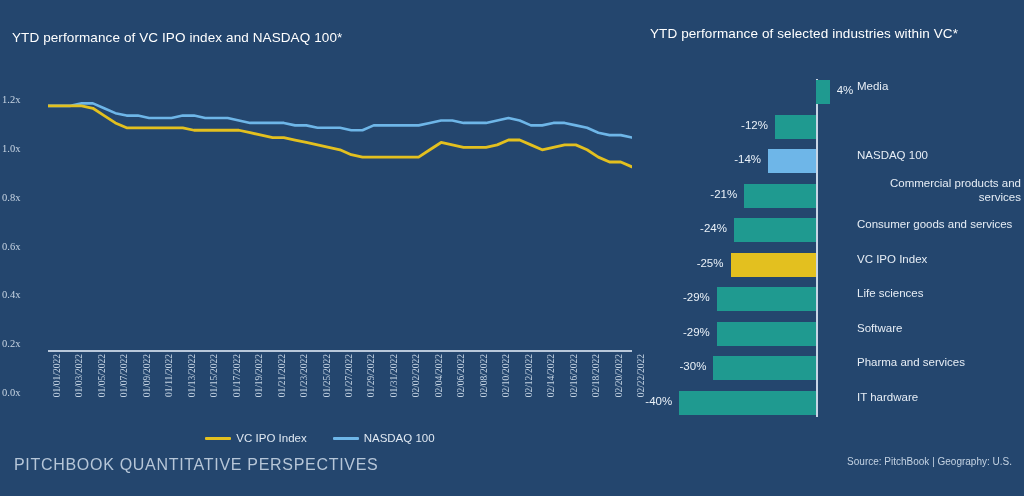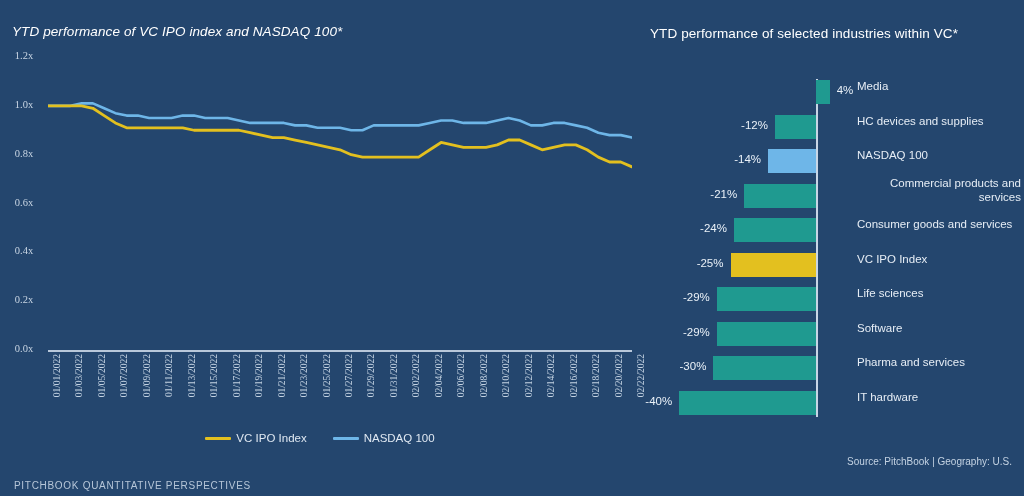--- a/index.html
+++ b/index.html
@@ -23,41 +23,42 @@
   #left-panel { left: 0; width: 640px; }
   #right-panel { left: 640px; width: 384px; }
 
   .chart-title {
     position: absolute;
     font-size: 13.5px;
     color: #ffffff;
     letter-spacing: 0.1px;
     white-space: nowrap;
   }
-  #left-title { left: 12px; top: 24px; font-style: italic; }
+  #left-title { left: 12px; top: 30px; }
   #right-title { left: 10px; top: 26px; }
 
   
   #line-plot {
     position: absolute;
     left: 48px;
     top: 57px;
     width: 584px;
     height: 293px;
   }
   #line-svg { display: block; width: 584px; height: 293px; }
 
   .ytick {
     position: absolute;
     right: 0;
     width: 44px;
-    text-align: center;
+    text-align: left;
     font-size: 10.5px;
     color: #c9d6e4;
     font-family: "Liberation Serif", serif;
+    margin-top: 44px;
   }
   #y-axis {
     position: absolute;
     left: 0px;
     top: 0px;
     width: 46px;
     height: 496px;
   }
   .axis-baseline {
     position: absolute;
@@ -105,22 +106,22 @@
   .legend-swatch {
     display: inline-block;
     width: 26px;
     height: 3px;
     border-radius: 1px;
   }
 
   #brandline {
     position: absolute;
     left: 14px;
-    top: 480px;
-    font-size: 10px;
+    top: 456px;
+    font-size: 16px;
     letter-spacing: 0.7px;
     color: #b6c6d8;
   }
 
   
   #bar-area {
     position: absolute;
     left: 0;
     top: 75px;
     width: 384px;
@@ -253,23 +254,20 @@
   <div class="bar-row" style="top: 0px;">
         <div class="bar" style="background: rgb(31, 154, 144); width: 13.68px; left: 176px;"></div>
         <div class="bar-value" style="left: 196.68px;">4%</div>
         <div class="bar-label">
           <div>Media</div>
         </div>
       </div>
       <div class="bar-row" style="top: 34.5px;">
         <div class="bar" style="background: rgb(31, 154, 144); width: 41.04px; left: 134.96px;"></div>
         <div class="bar-value" style="left: 0px; width: 127.96px;">-12%</div>
-        <div class="bar-label">
-          <div>HC devices and supplies</div>
-        </div>
       </div>
       <div class="bar-row" style="top: 69px;">
         <div class="bar" style="background: rgb(110, 182, 232); width: 47.88px; left: 128.12px;"></div>
         <div class="bar-value" style="left: 0px; width: 121.12px; text-align: right;">-14%</div>
         <div class="bar-label">
           <div>NASDAQ 100</div>
         </div>
       </div>
       <div class="bar-row" style="top: 103.5px;">
         <div class="bar" style="background: rgb(31, 154, 144); width: 71.82px; left: 104.18px;"></div>

